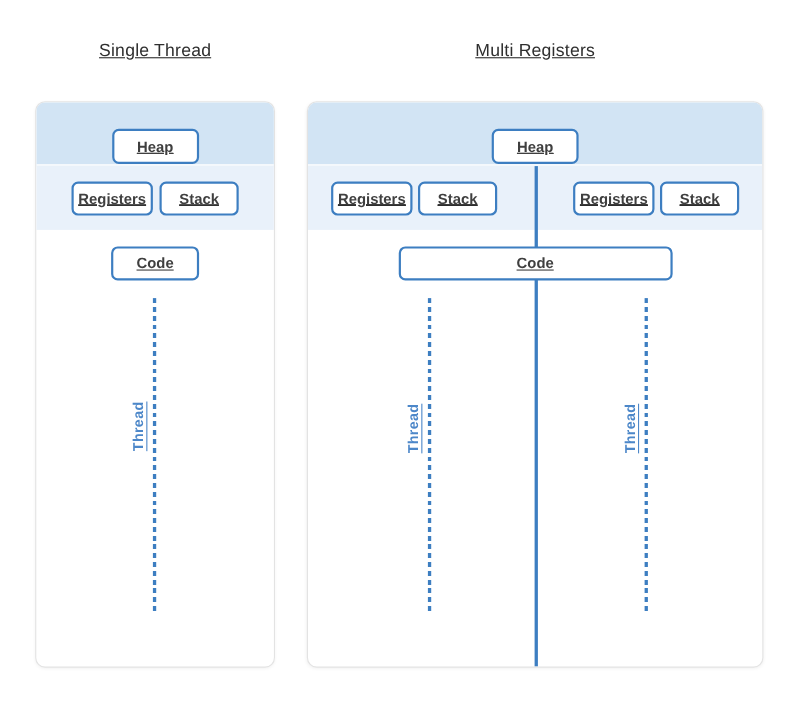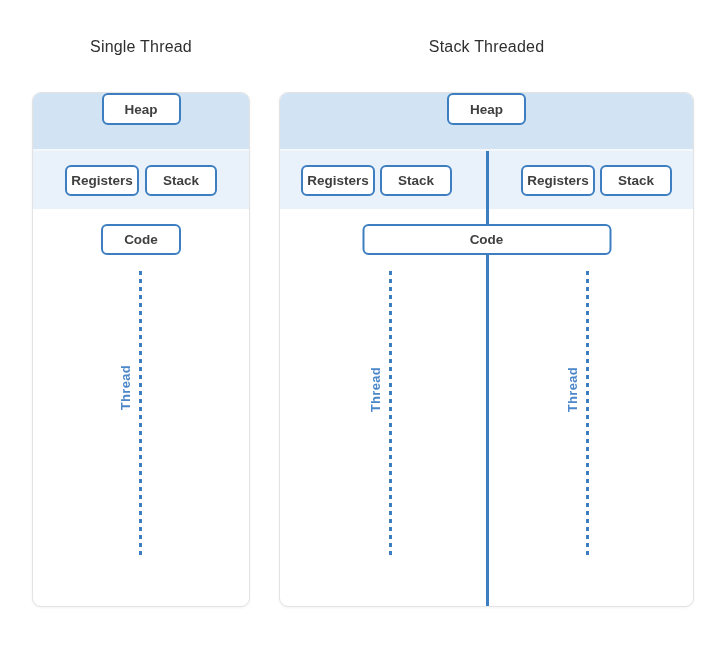--- a/index.html
+++ b/index.html
@@ -4,21 +4,21 @@
 <style>
   :root {
     --accent: #3d7ec1;
     --heap-bg: #d2e4f4;
     --regs-bg: #e9f1fa;
     --thread: #4c87c9;
     --panel-border: #e3e3e3;
     --title-text: #2f2f2f;
     --box-text: #3f3f3f;
   }
-  * { margin:0; padding:0; box-sizing:border-box; }
+  * { margin:0; padding:0; box-sizing:border-box;text-decoration:underline; }
   html, body {
     width:720px; height:662px;
     background:#ffffff;
     font-family:"Liberation Sans", sans-serif;
     position:relative;
     overflow:hidden;
   }
   .title {
     position:absolute;
     top:38px;
@@ -41,21 +41,21 @@
     box-shadow:0 1px 3px rgba(0,0,0,0.05);
   }
   #panel-left  { left:32px;  width:218px; }
   #panel-right { left:279px; width:415px; }
 
   .section-heap {
     position:relative;
     height:58px;
     background:var(--heap-bg);
     border-bottom:2px solid rgba(255,255,255,0.75);
-    display:flex; align-items:flex-start; justify-content:center;
+    display:flex; align-items:flex-end; justify-content:center;
     z-index:3;
   }
   .section-regs {
     position:relative;
     height:58px;
     background:var(--regs-bg);
     display:flex; align-items:center; justify-content:center;
     z-index:0;
   }
   #panel-right .section-regs {
@@ -123,21 +123,21 @@
   }
   #panel-left  .thread-label         { left:85px;  top:272px; }
   #panel-right .thread-label.label-a { left:88px;  top:274px; }
   #panel-right .thread-label.label-b { left:285px; top:274px; }
 </style>
 </head>
 <body>
 
 <div class="title" id="title-left">Single Thread</div>
 
-<div class="title" id="title-right">Stack Threaded</div>
+<div class="title" id="title-right">Multi Registers</div>
 
 <div class="panel" id="panel-left">
   <div class="section-heap">
     <div class="bluebox heap-box">Heap</div>
   </div>
   <div class="section-regs">
     <div class="bluebox registers-box">Registers</div>
     <div class="bluebox stack-box">Stack</div>
   </div>
   <div class="bluebox code-box">Code</div>

